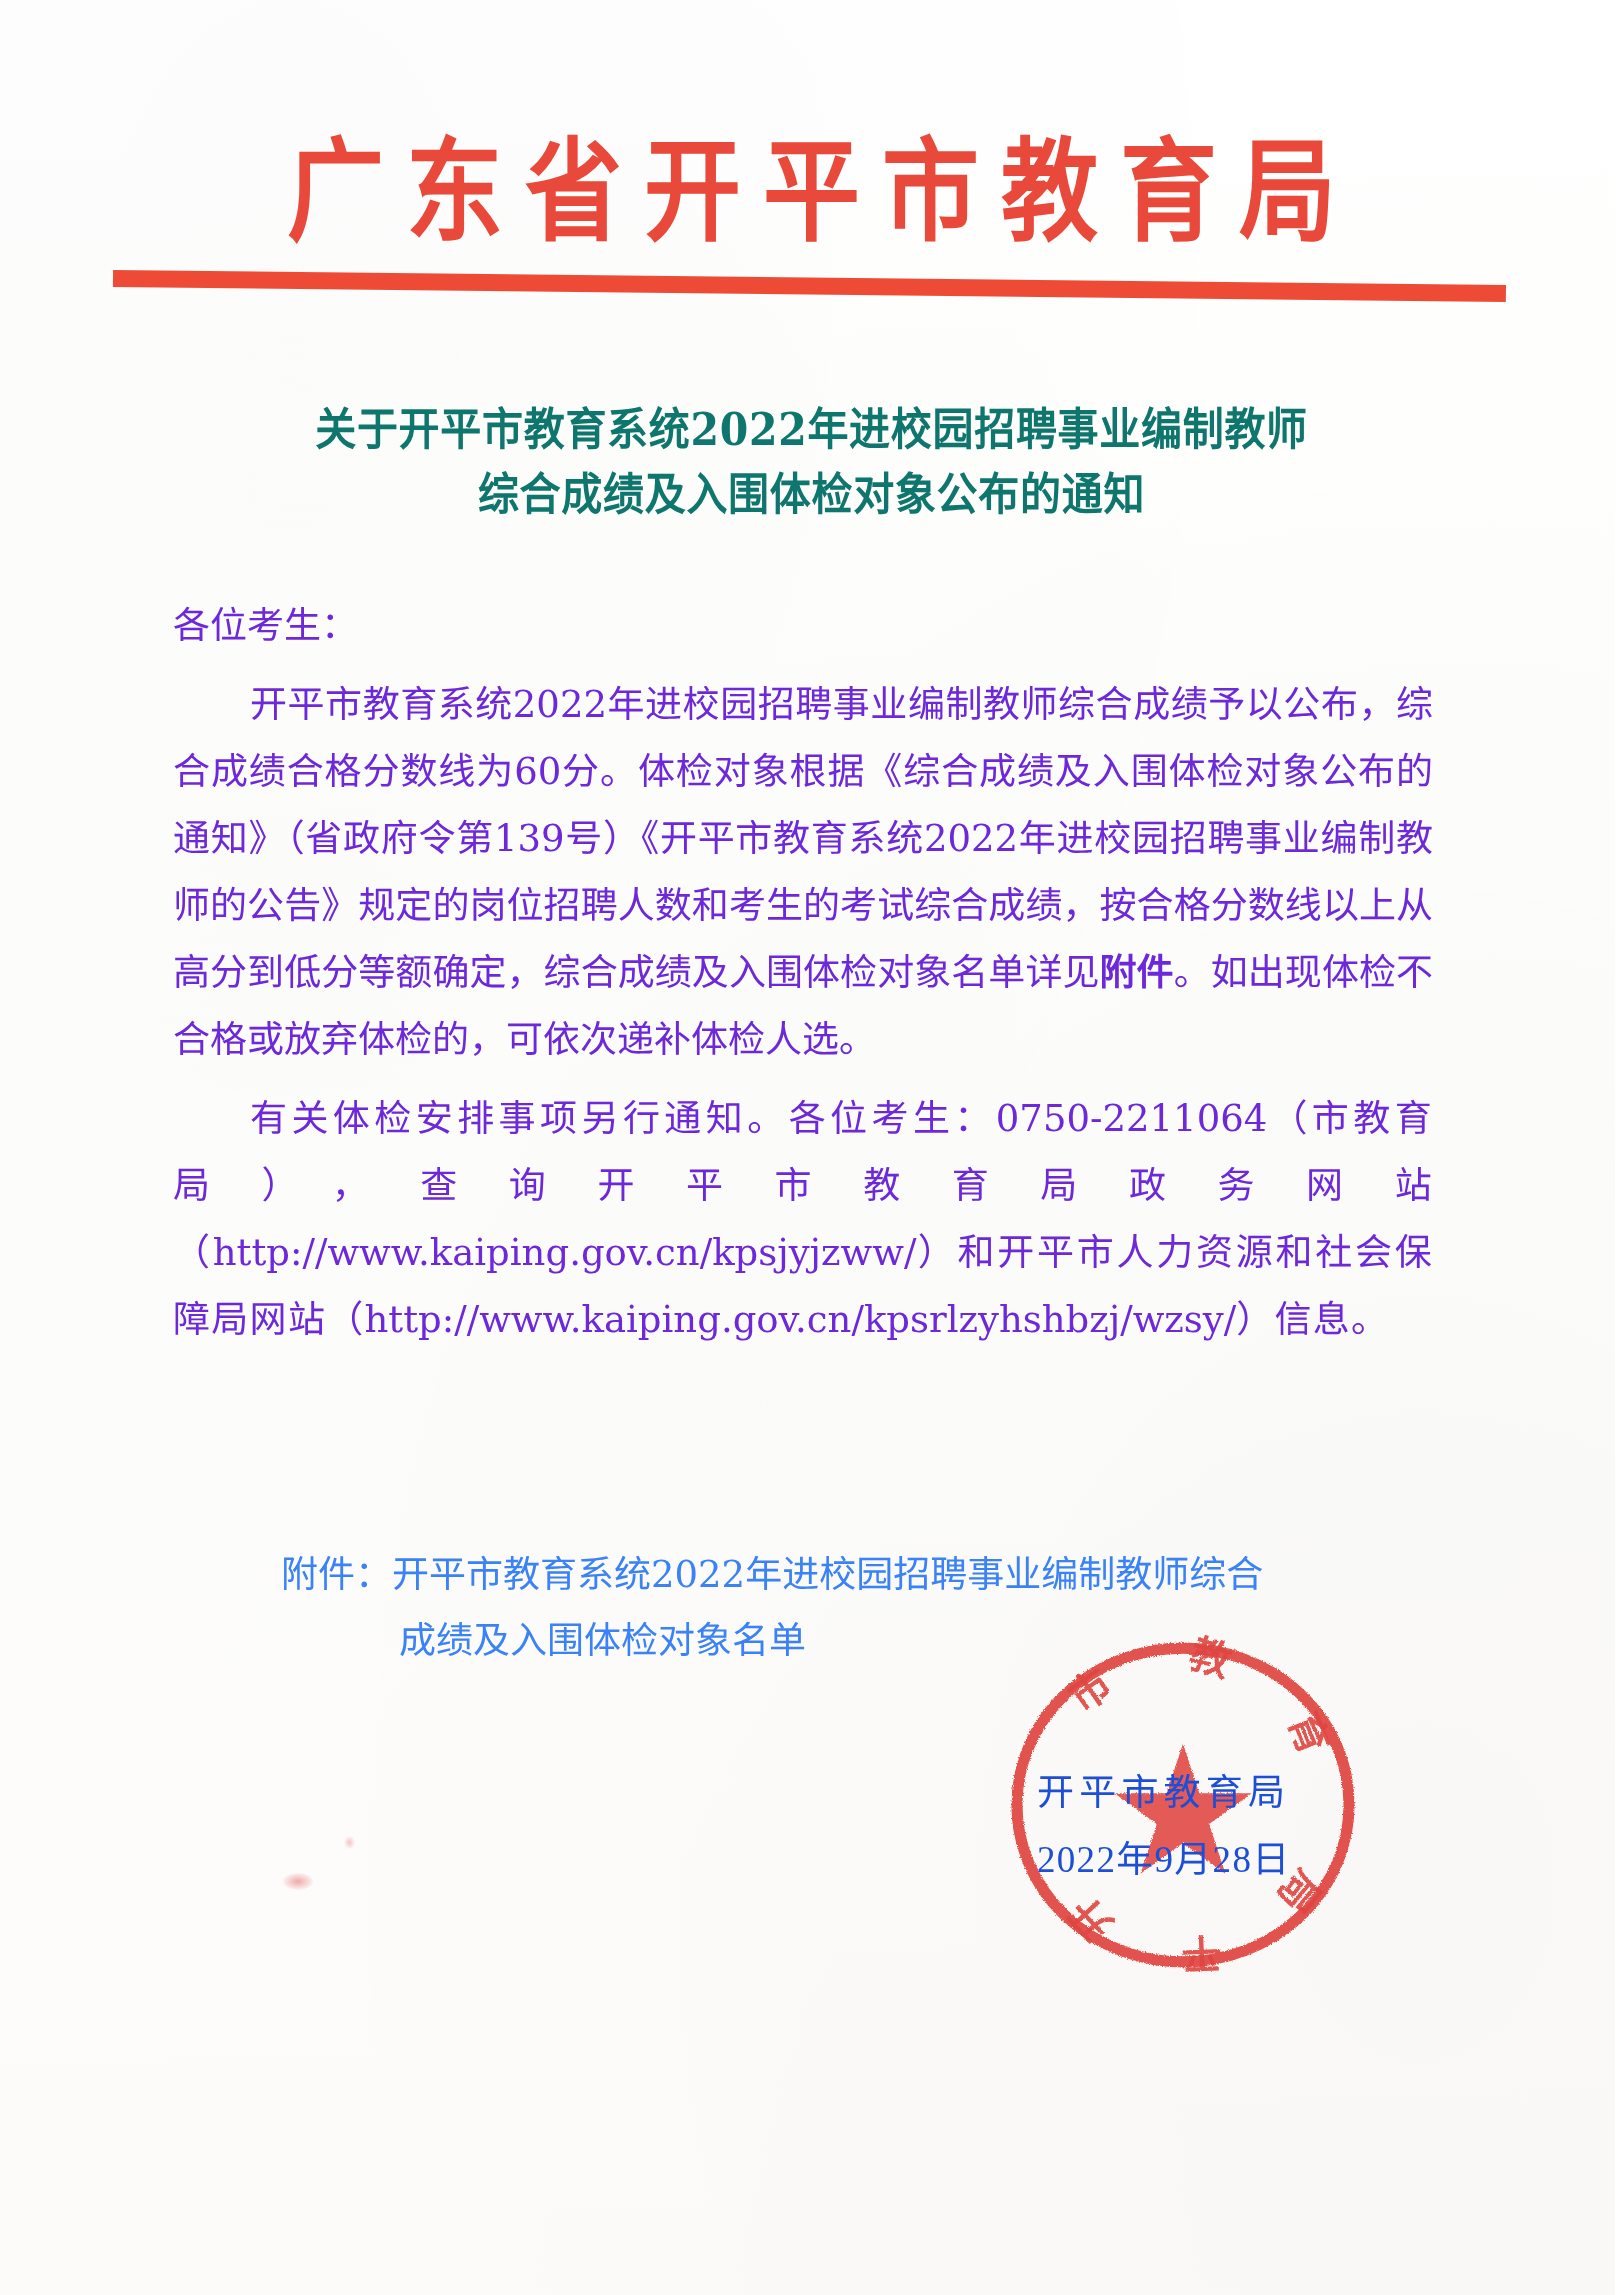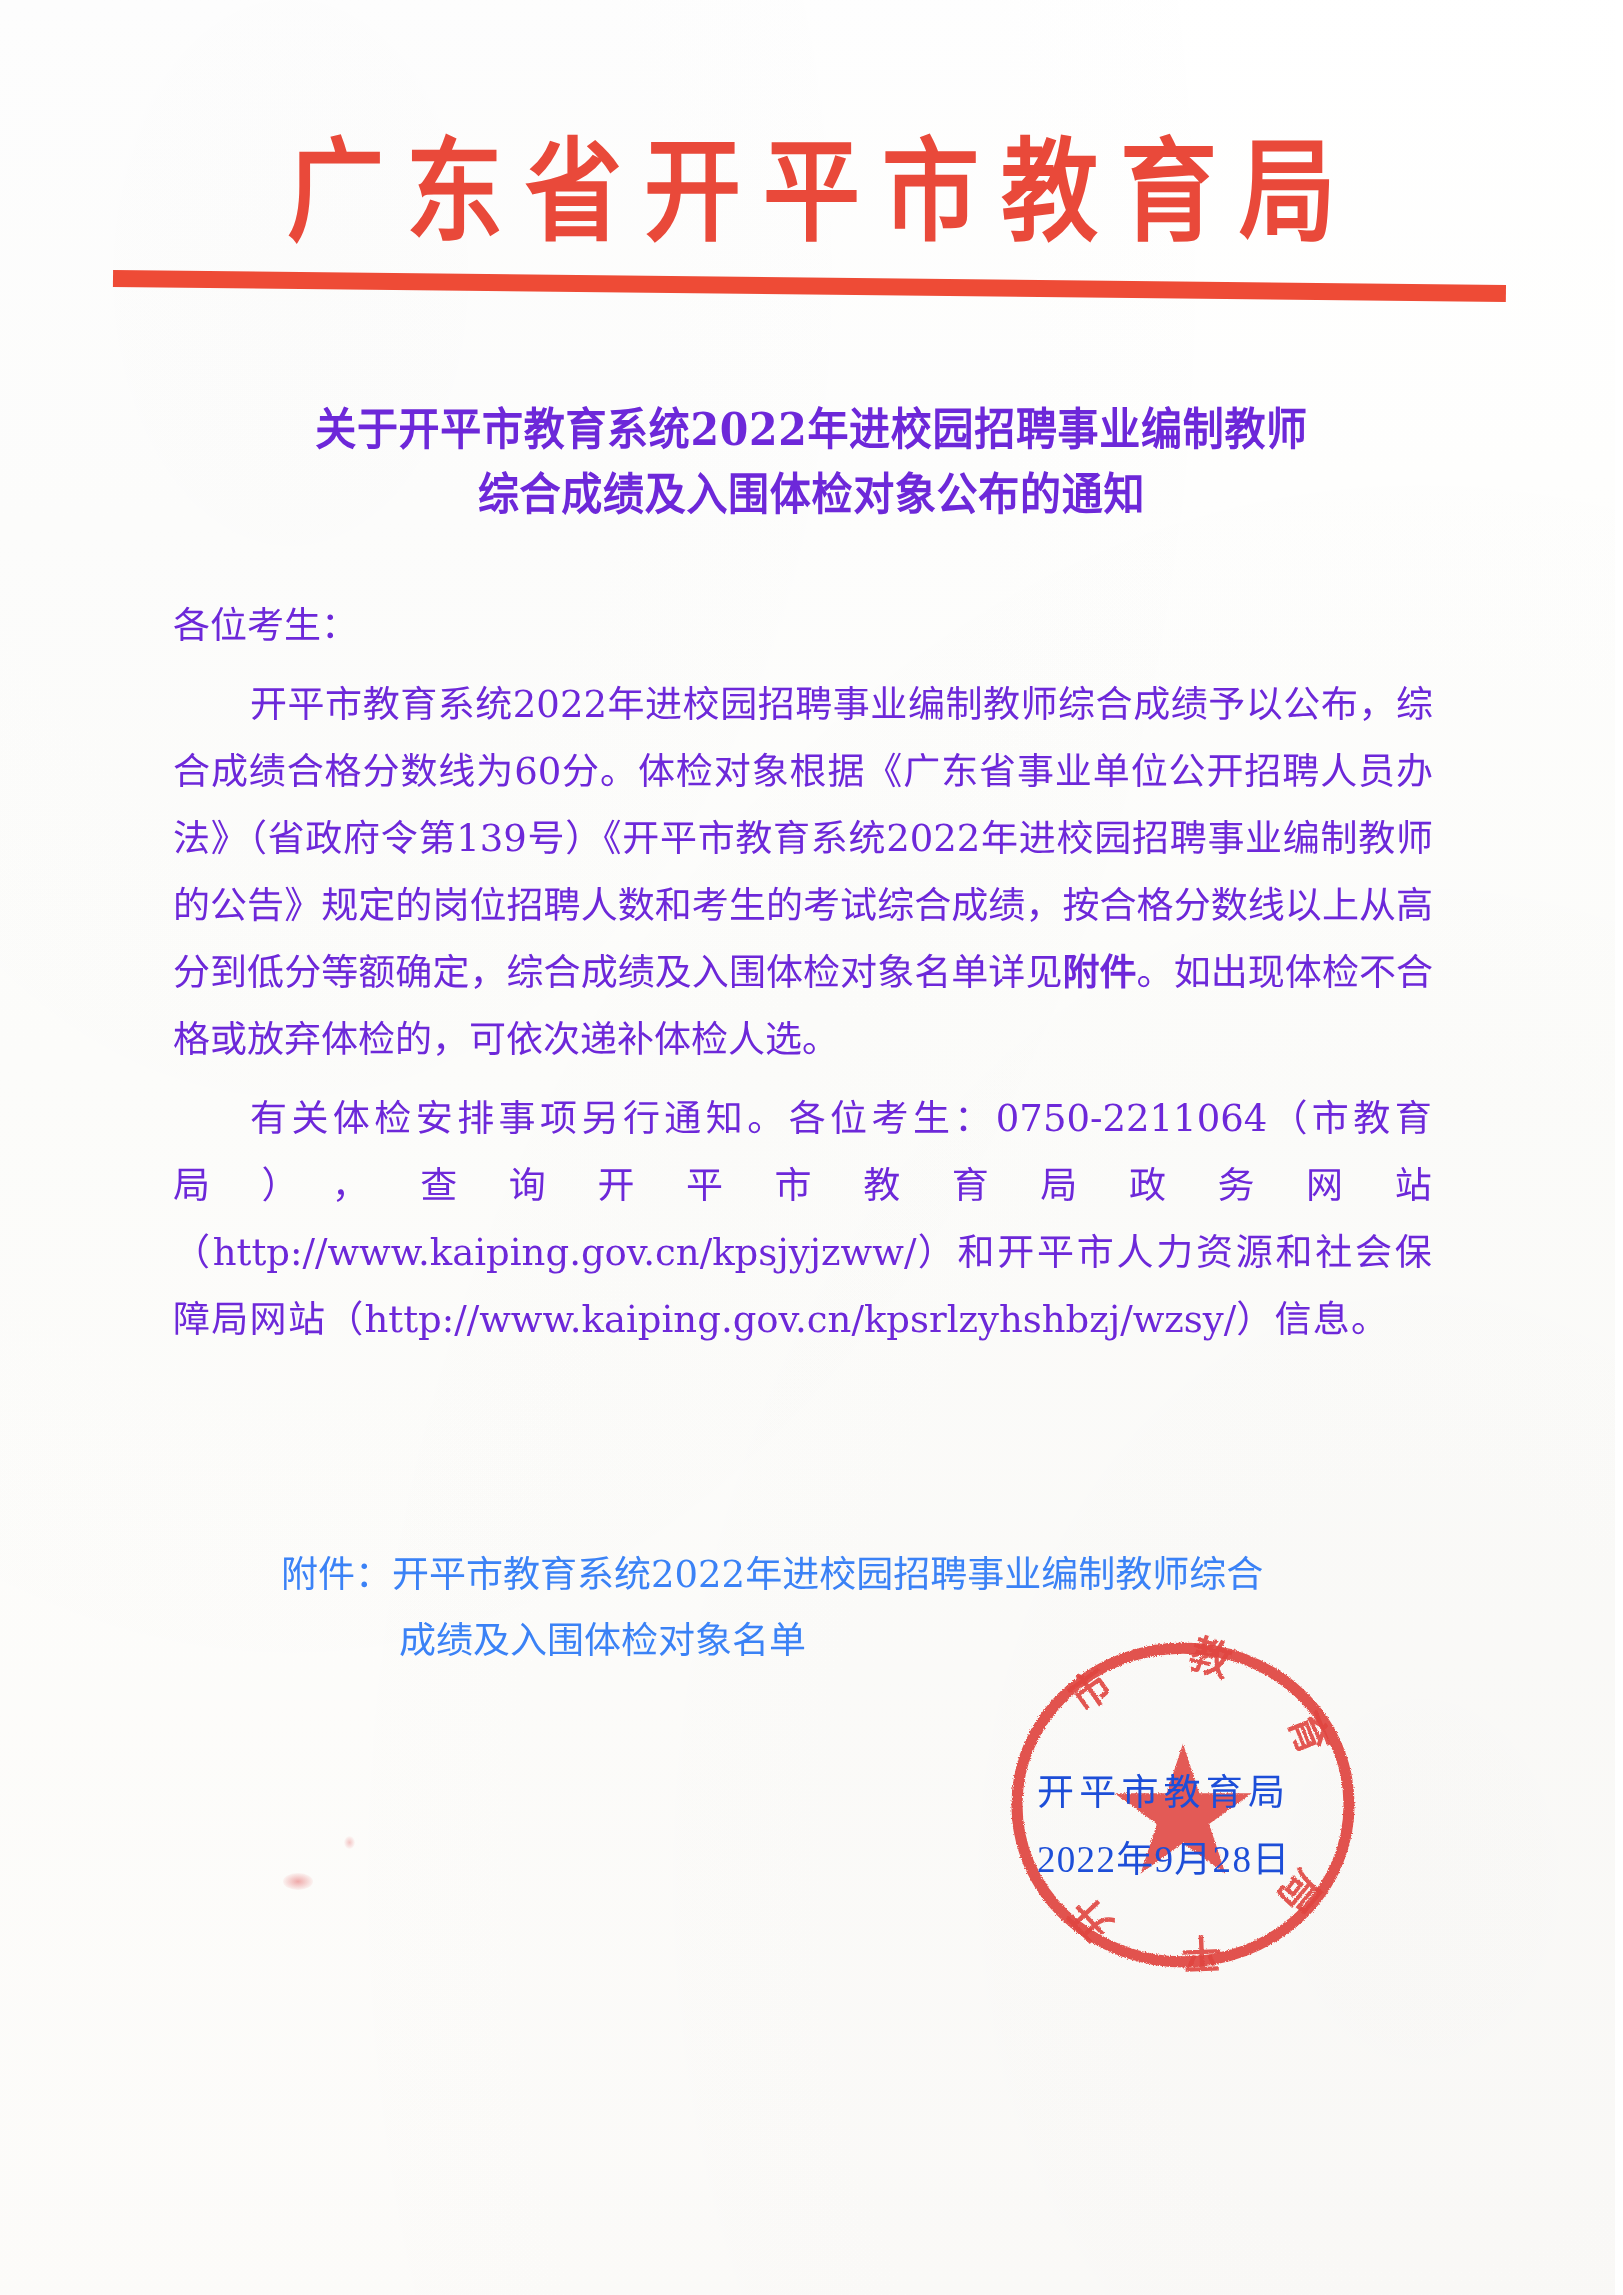--- a/index.html
+++ b/index.html
@@ -63,21 +63,21 @@
     transform-origin: left center;
   }
 
   
   #doc-title {
     position: absolute;
     left: 196px;
     top: 398px;
     width: 1231px;
     text-align: center;
-    color: #6d28d9;
+    color: #0f766e;
     font-family: "DejaVu Serif", "Liberation Serif", serif;
     font-weight: 700;
     font-size: 41px;
     line-height: 65px;
     letter-spacing: 0.7px;
   }
   #doc-title .tline { display: block; transform: scaleY(1.1); transform-origin: center; }
 
   
   #body-block {
@@ -194,21 +194,21 @@
     <span class="tline">关于开平市教育系统2022年进校园招聘事业编制教师</span>
     <span class="tline">综合成绩及入围体检对象公布的通知</span>
   </div>
 
   <div id="body-block">
 
     <p class="para">各位考生：</p>
 
     <div class="gap-sm"></div>
 
-    <p class="para indent2"><span>开平市教育系统2022年进校园招聘事业编制教师综合成绩予以公布，综合成绩合格分数线为60分。体检对象根据《广东省事业单位公开招聘人员办法》（省政府令第139号）《开平市教育系统2022年进校园招聘事业编制教师的公告》规定的岗位招聘人数和考生的考试综合成绩，按合格分数线以上从高分到低分等额确定，综合成绩及入围体检对象名单详见</span><span class="bold-inline">附件</span><span>。如出现体检不合格或放弃体检的，可依次递补体检人选。</span></p>
+    <p class="para indent2"><span>开平市教育系统2022年进校园招聘事业编制教师综合成绩予以公布，综合成绩合格分数线为60分。体检对象根据《综合成绩及入围体检对象公布的通知》（省政府令第139号）《开平市教育系统2022年进校园招聘事业编制教师的公告》规定的岗位招聘人数和考生的考试综合成绩，按合格分数线以上从高分到低分等额确定，综合成绩及入围体检对象名单详见</span><span class="bold-inline">附件</span><span>。如出现体检不合格或放弃体检的，可依次递补体检人选。</span></p>
 
     <div class="gap-sm"></div>
 
     <p class="para indent2 tracked"><span>有关体检安排事项另行通知。各位考生：</span><span class="latin">0750-2211064</span><span>（市教育局），查询开平市教育局政务网站（</span><span class="latin">http://www.kaiping.gov.cn/kpsjyjzww/</span><span>）和开平市人力资源和社会保障局网站（</span><span class="latin">http://www.kaiping.gov.cn/kpsrlzyhshbzj/wzsy/</span><span>）信息。</span></p>
 
   </div>
 
   <div id="attachment-block"><span>附件：</span><span>开平市教育系统2022年进校园招聘事业编制教师综合</span><span class="att-line2">成绩及入围体检对象名单</span></div>
 
   <div id="seal">

